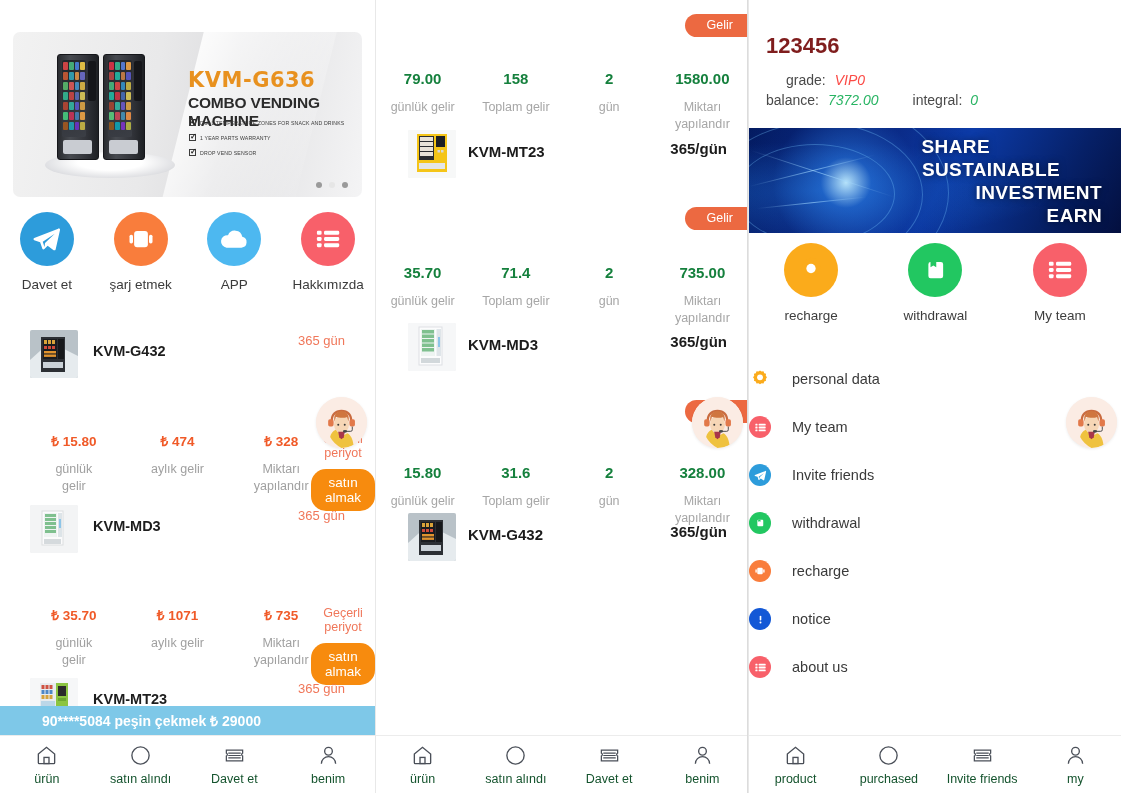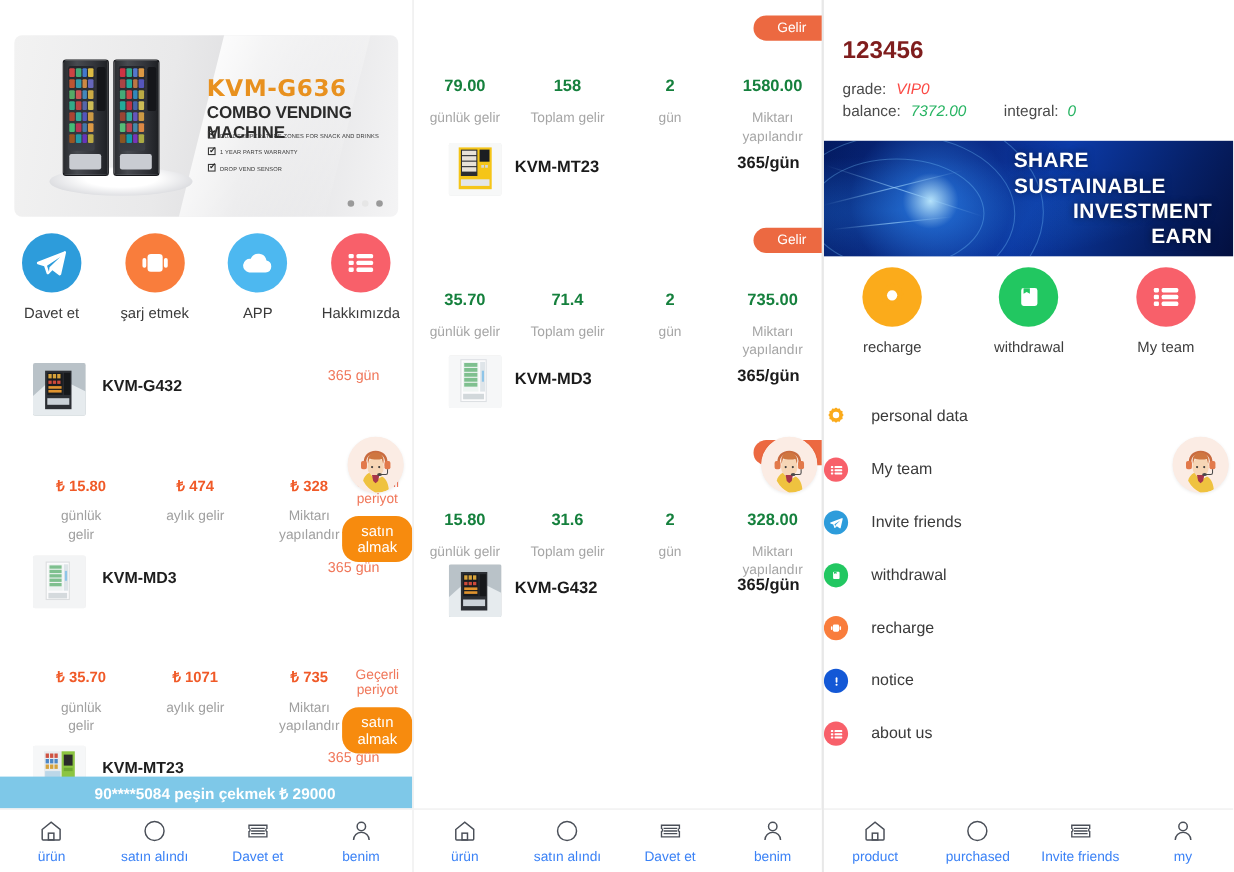--- a/index.html
+++ b/index.html
@@ -135,21 +135,21 @@
   .m-lbl { margin-top:12px; font-size:12.5px; color:#a6a6a6; line-height:17px; }
   .m-prod { position:absolute; left:0; width:373px; height:48px; }
   .m-thumb { position:absolute; left:32px; top:0; width:48px; height:48px; border-radius:2px; overflow:hidden; background:#eee;}
   .m-name { position:absolute; left:92px; top:13px; font-size:15px; font-weight:bold; color:#1b1b1b;}
   .m-rate { position:absolute; right:22px; top:10px; font-size:15px; font-weight:bold; color:#1b1b1b;}
 
   
   .r-user { position:absolute; left:0; top:0; width:373px; height:125px; background:#fff; }
   .r-uid { position:absolute; left:17px; top:33px; font-size:22px; font-weight:bold; color:#7f1d1d; }
   .r-line { position:absolute; left:17px; font-size:14px; color:#4a4a4a; }
-  .r-l1 { top:72px; } .r-l2 { top:92px; }
+  .r-l1 { top:72px;margin-left:20px; } .r-l2 { top:92px; }
   .r-vip { color:#fb4a45; font-style:italic; margin-left:9px; }
   .r-bal { color:#28b463; font-style:italic; margin-left:9px; }
   .r-int-lbl { margin-left:34px; }
   .r-int { color:#28b463; font-style:italic; margin-left:8px; }
 
   .r-banner {
     position:absolute; left:0; top:128px; width:373px; height:105px;
     overflow:hidden;
     background:
       radial-gradient(circle at 26% 52%, rgba(190,235,255,.95) 0%, rgba(40,120,225,.55) 9%, rgba(10,40,130,.2) 26%, rgba(0,0,0,0) 46%),
@@ -189,28 +189,28 @@
   }
   .r-text { margin-left:21px; font-size:14.5px; color:#3a3a3a; }
 
   
   .tabbar {
     position:absolute; left:0; bottom:0; height:58px;
     display:flex; background:#fff; border-top:1px solid #ececec;
   }
   .tab { flex:1; display:flex; flex-direction:column; align-items:center; justify-content:center; cursor:pointer; }
   .tab-ico { height:24px; display:flex; align-items:flex-end; }
-  .tab-lbl { margin-top:5px; font-size:12.5px; color:#3b82f6; }
+  .tab-lbl { margin-top:5px; font-size:12.5px; color:#14532d; }
 
   
   .notice-bar {
     position:absolute; left:0; top:706px; width:375px; height:29px;
     background:#7ec8e8; display:flex; align-items:center;
   }
-  .notice-text { margin-left:86px; color:#fff; font-size:14px; font-weight:bold; }
+  .notice-text { margin-left:42px; color:#fff; font-size:14px; font-weight:bold; }
 
   
   .svc {
     position:absolute; width:51px; height:51px; border-radius:50%;
     background:#fbece4; overflow:hidden; cursor:pointer;
     box-shadow:0 1px 3px rgba(0,0,0,.08);
   }
   .svc-left  { left:316px; top:397px; }
   .svc-mid   { left:692px; top:397px; }
   .svc-right { left:1066px; top:397px; }

